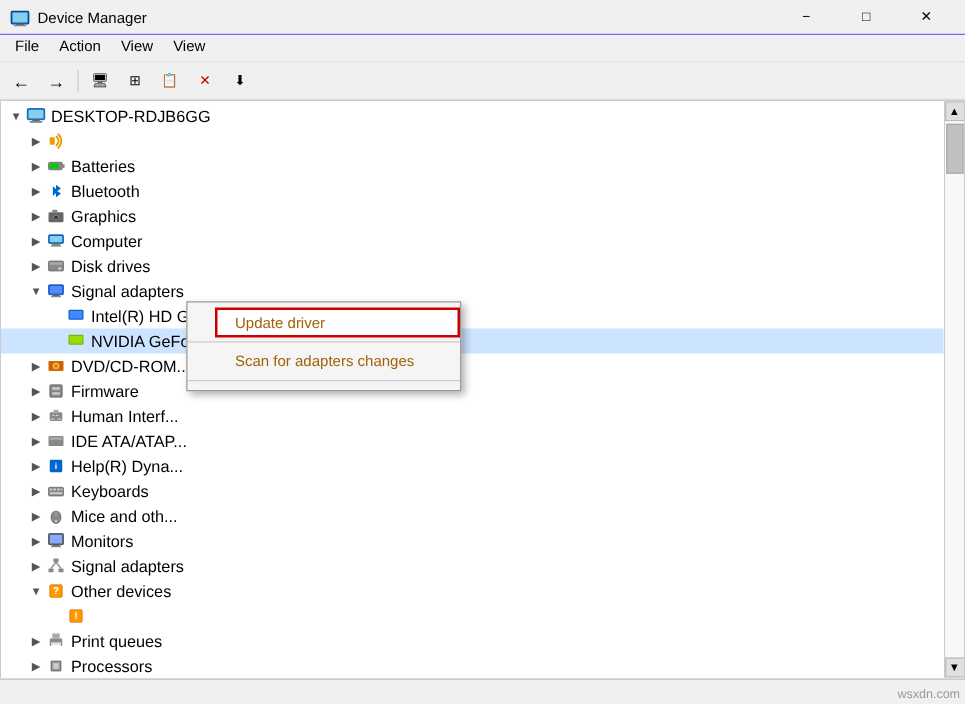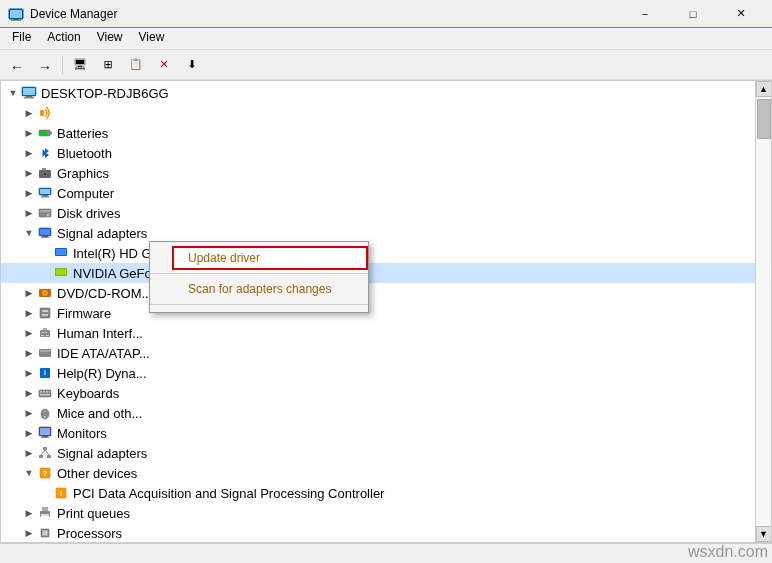--- a/index.html
+++ b/index.html
@@ -188,21 +188,21 @@
       padding: 0 4px;
       font-size: 11px;
       color: #000;
     }
 
     
     .watermark {
       position: fixed;
       bottom: 2px;
       right: 4px;
-      font-size: 16px;
+      font-size: 10px;
       color: #999;
     }
   </style>
 </head>
 <body>
 
 <div class="title-bar">
   <div class="title-bar-icon">
     <svg width="16" height="16" viewBox="0 0 16 16">
       <rect x="1" y="3" width="14" height="10" rx="1" fill="#0066cc" stroke="#004499" stroke-width="1"></rect>
@@ -486,21 +486,20 @@
     </div>
 
     <div class="tree-item" style="padding-left:36px;">
       <div class="expand-icon" style="visibility:hidden;"></div>
       <div class="tree-icon">
         <svg width="14" height="14" viewBox="0 0 14 14">
           <rect x="2" y="2" width="10" height="10" rx="1" fill="#ff9900" stroke="#cc6600" stroke-width="0.5"></rect>
           <text x="7" y="9.5" text-anchor="middle" font-size="8" fill="white" font-weight="bold">!</text>
         </svg>
       </div>
-      <span class="tree-label">PCI Data Acquisition and Signal Processing Controller</span>
     </div>
 
     <div class="tree-item" style="padding-left:20px;">
       <div class="expand-icon">▶</div>
       <div class="tree-icon">
         <svg width="14" height="14" viewBox="0 0 14 14">
           <rect x="2" y="5" width="10" height="6" rx="1" fill="#888"></rect>
           <rect x="4" y="1" width="6" height="4" fill="#aaa"></rect>
           <rect x="3" y="8" width="8" height="3" fill="#ddd"></rect>
           <rect x="4" y="10" width="6" height="1" fill="#fff"></rect>

